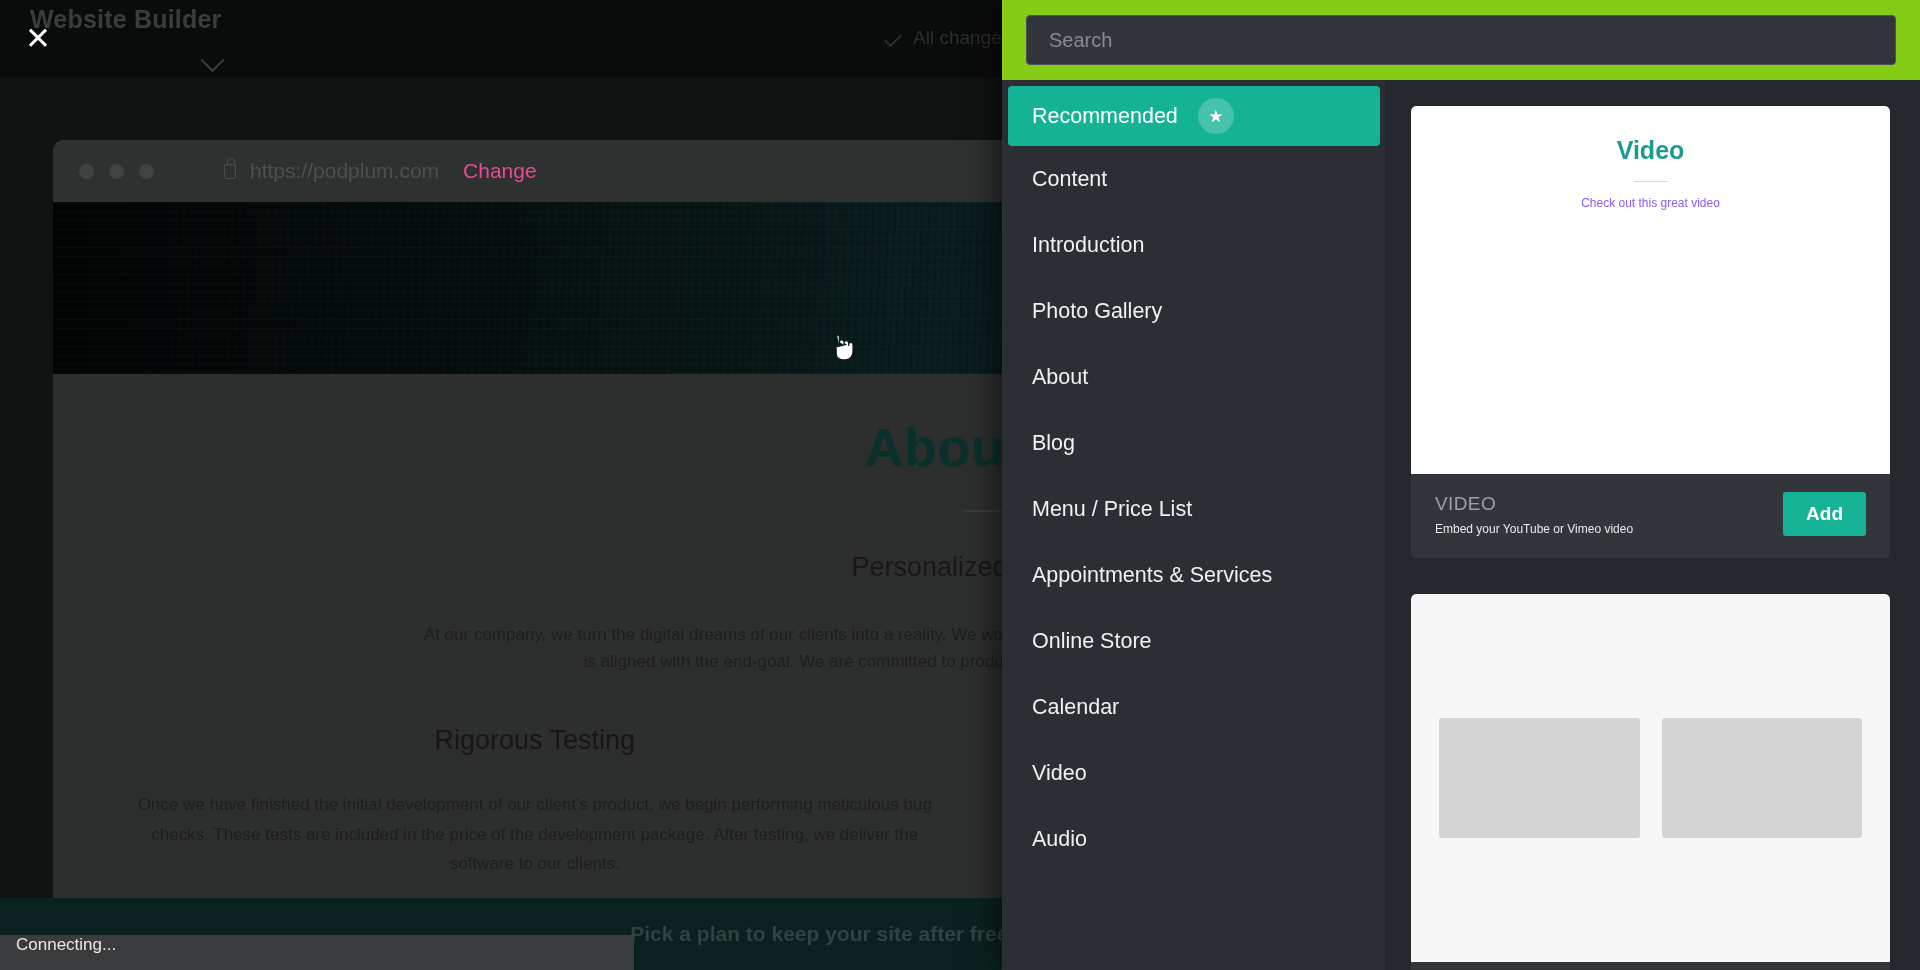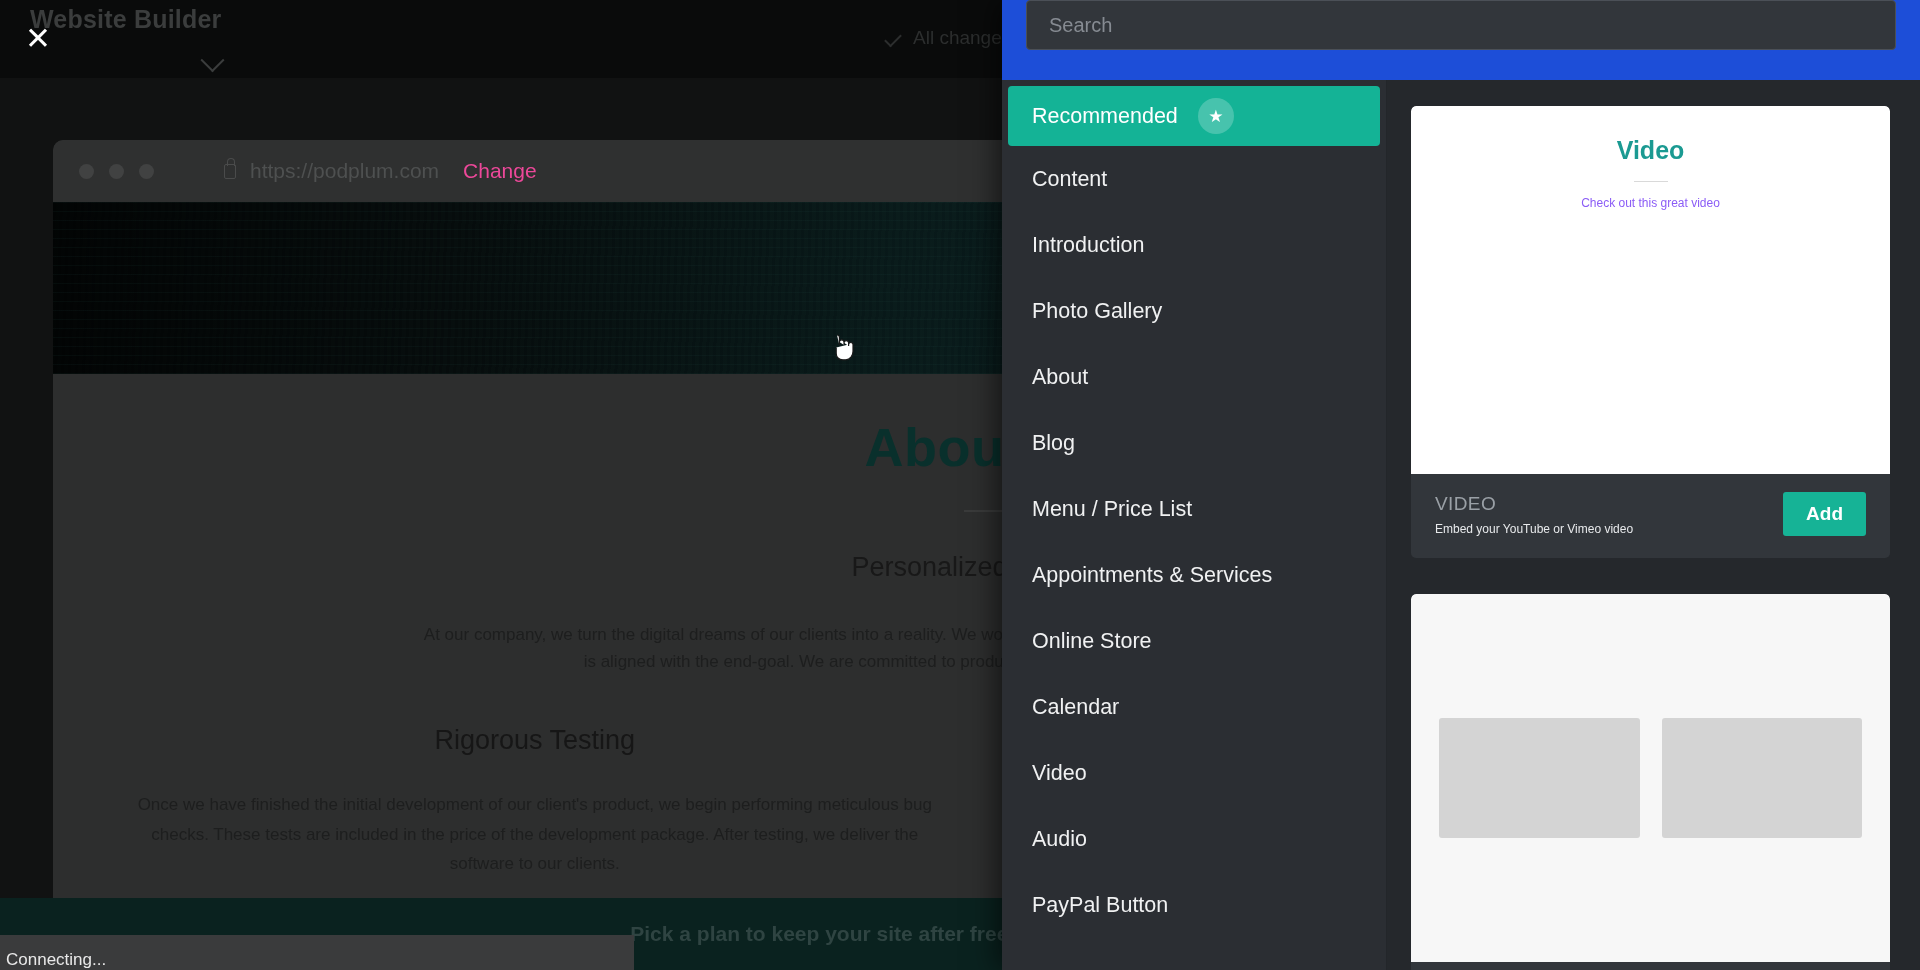--- a/index.html
+++ b/index.html
@@ -124,42 +124,42 @@
   .promo-text { color: #2f4442; font-size: 21px; font-weight: bold; }
   .promo-btn {
     background: #2a2c2c; color: #0f1111;
     font-size: 20px; font-weight: bold;
     padding: 13px 26px; border: none; border-radius: 2px;
   }
   .statusbar {
     position: absolute; left: 0; bottom: 0; width: 634px; height: 35px;
     background: #3a3b3c;
     color: #e9e9e9; font-size: 17px;
-    display: flex; align-items: flex-end; padding-left: 6px;
+    display: flex; align-items: flex-start; padding-left: 16px;
     z-index: 10;
   }
 
   
   .cursor {
     position: absolute; left: 830px; top: 333px;
     width: 26px; height: 30px; z-index: 8;
   }
 
   
   .panel {
     position: absolute; top: 0; right: 0; bottom: 0;
     width: 918px;
     background: #25282c;
     display: flex; flex-direction: column;
     z-index: 30;
     box-shadow: -6px 0 26px rgba(0,0,0,.55);
   }
   .panel-top {
-    height: 80px; background: #1d4ed8;
-    display: flex; padding: 0 24px;
+    height: 80px; background: #84cc16;
+    display: flex; align-items: center; padding: 0 24px;
     flex: 0 0 80px;
   }
   .search-input {
     width: 100%; height: 50px;
     background: #32363b;
     border: 1px solid #4b5057;
     border-radius: 4px;
     color: #e5e7ea; font-size: 20px;
     padding: 0 22px;
     font-family: "Liberation Sans", sans-serif;
@@ -351,23 +351,20 @@
         </div>
         <div class="cat">
           <span>Calendar</span>
         </div>
         <div class="cat">
           <span>Video</span>
         </div>
         <div class="cat">
           <span>Audio</span>
         </div>
-        <div class="cat">
-          <span>PayPal Button</span>
-        </div>
       </div>
 
       <div class="cards">
 
         <div class="card">
           <div class="card-preview">
             <div class="vp-title">Video</div>
             <div class="vp-rule"></div>
             <div class="vp-sub">Check out this great video</div>
           </div>

